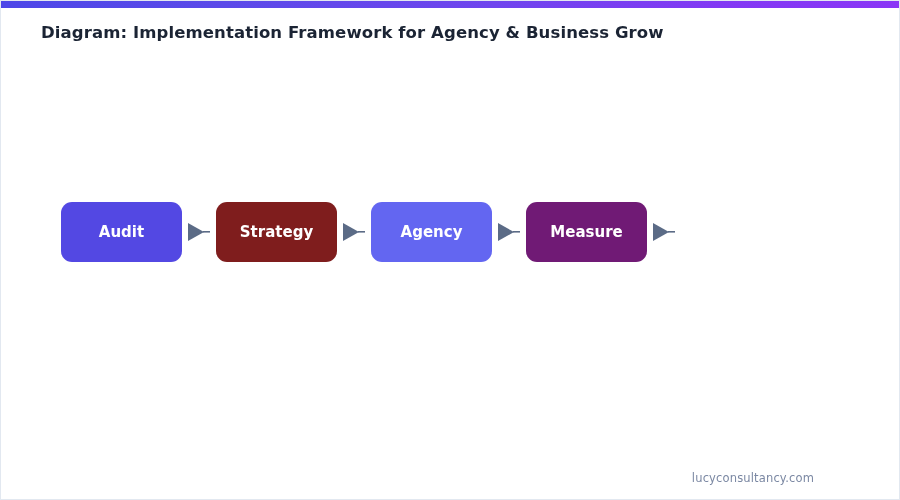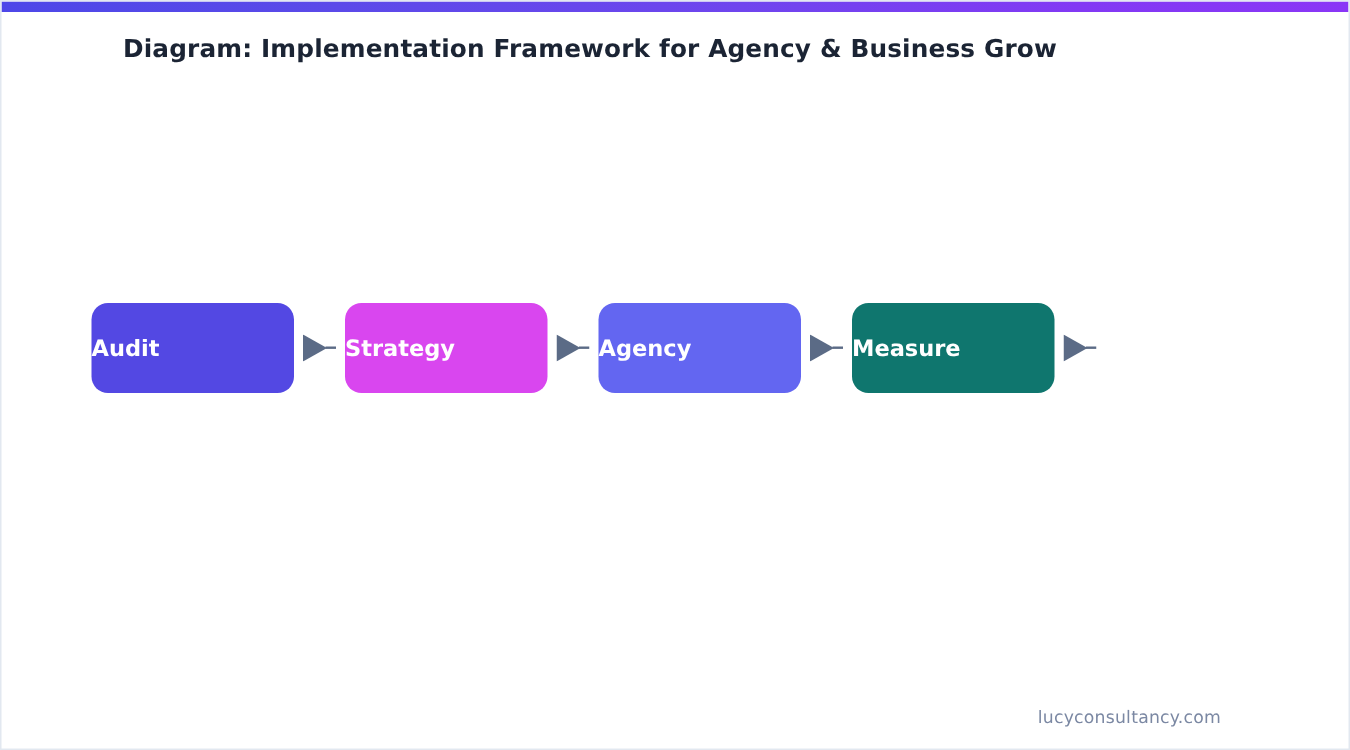--- a/index.html
+++ b/index.html
@@ -29,36 +29,35 @@
   }
   .slide-title {
     position: absolute;
     top: 22px;
     left: 40px;
     font-size: 16.5px;
     font-weight: bold;
     color: #1b2434;
     letter-spacing: 0.1px;
     white-space: nowrap;
-    margin-left: 41px;
   }
   .flow {
     position: absolute;
     top: 201px;
     left: 60px;
     display: flex;
     align-items: center;
   }
   .node {
-    width: 135px;
+    width: 121px;
     height: 60px;
     border-radius: 11px;
     display: flex;
     align-items: center;
-    justify-content: flex-start;
+    justify-content: center;
     color: #ffffff;
     font-size: 15px;
     font-weight: bold;
     box-sizing: border-box;
     flex: 0 0 auto;
   }
   .node-label {
     color: #ffffff;
     line-height: 1;
   }
@@ -99,21 +98,21 @@
 
     <div class="connector">
       <span>
         <svg width="22" height="18" viewBox="0 0 22 18">
           <polygon points="0,0 16,9 0,18" fill="#5b6b86"></polygon>
           <rect x="15" y="8" width="7" height="1.6" fill="#5b6b86"></rect>
         </svg>
       </span>
     </div>
 
-    <div class="node" style="background:#d946ef">
+    <div class="node" style="background:#7f1d1d">
       <span class="node-label">Strategy</span>
     </div>
 
     <div class="connector">
       <span>
         <svg width="22" height="18" viewBox="0 0 22 18">
           <polygon points="0,0 16,9 0,18" fill="#5b6b86"></polygon>
           <rect x="15" y="8" width="7" height="1.6" fill="#5b6b86"></rect>
         </svg>
       </span>
@@ -125,21 +124,21 @@
 
     <div class="connector">
       <span>
         <svg width="22" height="18" viewBox="0 0 22 18">
           <polygon points="0,0 16,9 0,18" fill="#5b6b86"></polygon>
           <rect x="15" y="8" width="7" height="1.6" fill="#5b6b86"></rect>
         </svg>
       </span>
     </div>
 
-    <div class="node" style="background:#0f766e">
+    <div class="node" style="background:#701a75">
       <span class="node-label">Measure</span>
     </div>
 
     <div class="connector">
       <span>
         <svg width="22" height="18" viewBox="0 0 22 18">
           <polygon points="0,0 16,9 0,18" fill="#5b6b86"></polygon>
           <rect x="15" y="8" width="7" height="1.6" fill="#5b6b86"></rect>
         </svg>
       </span>

